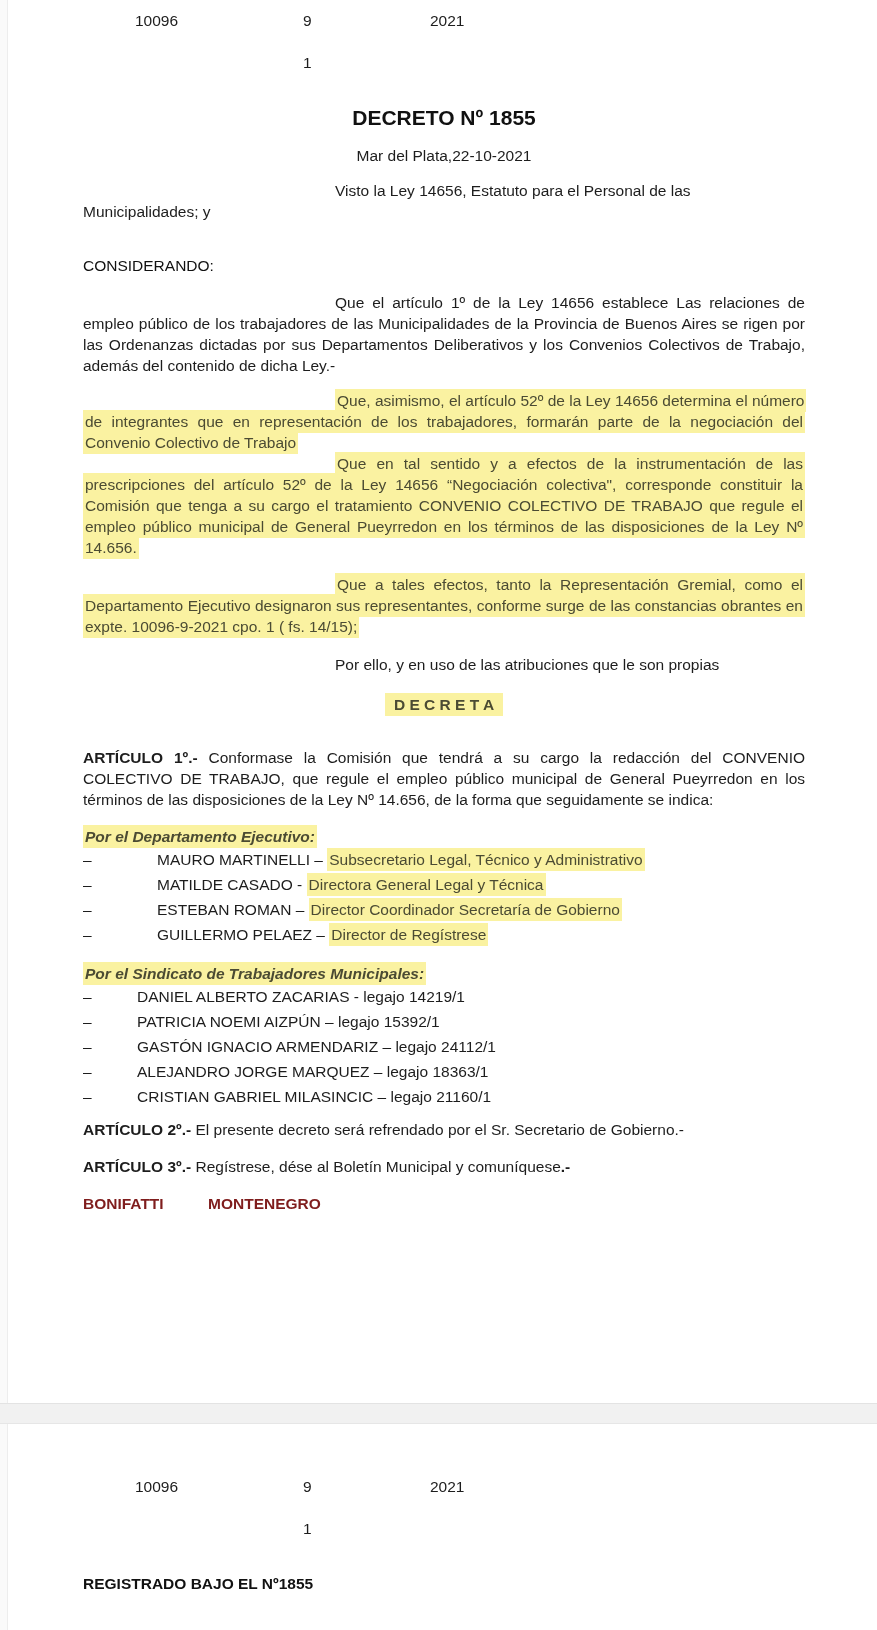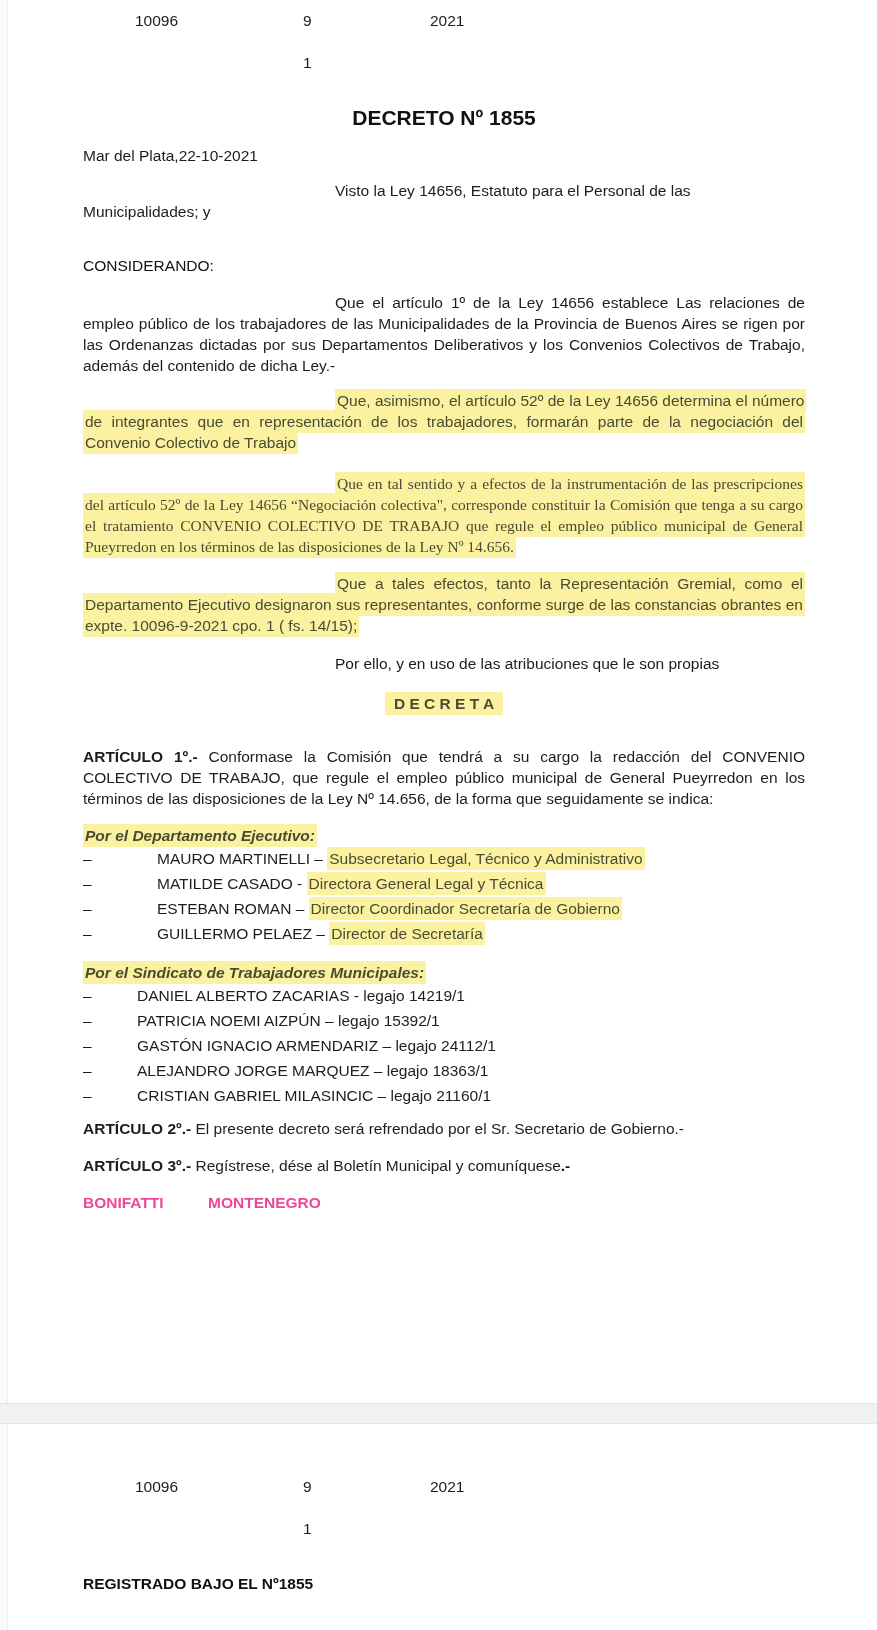--- a/index.html
+++ b/index.html
@@ -11,37 +11,37 @@
   }
   .edge{position:absolute;left:0;top:0;bottom:0;width:7px;background:#fafafa;border-right:1px solid #ededed;}
   .page{position:relative;}
   .page1{height:1403px;padding-top:10px;box-sizing:border-box;overflow:hidden;}
   .refrow{position:relative;height:21px;}
   .refrow .ra{position:absolute;left:135px;}
   .refrow .rb{position:absolute;left:303px;}
   .refrow .rc{position:absolute;left:430px;}
   .mtrow2{margin-top:21px;}
   .title{font-size:21px;line-height:21px;font-weight:bold;text-align:center;margin:34px 72px 0 83px;color:#111;}
-  .date{text-align:left;margin:17px 72px 0 83px;}
+  .date{text-align:center;margin:17px 72px 0 83px;}
   .para{margin:0 72px 0 83px;text-align:justify;}
   .indent{text-indent:252px;}
   .heading{font-weight:normal;margin:33px 72px 0 83px;color:#111;}
   .hl{background:#faf2a1;color:#4b4b33;padding:3px 2px;box-decoration-break:clone;-webkit-box-decoration-break:clone;}
   .hlpad{padding:3px 9px;}
   .b{font-weight:bold;}
   .center{text-align:center;margin-left:83px;margin-right:72px;}
   .mt10{margin-top:10px;}.mt14{margin-top:14px;}.mt16{margin-top:16px;}
-  .mt17{margin-top:17px;}.mt19{margin-top:19px;}.mt20{margin-top:20px;font-family:Liberation Serif, serif;}
+  .mt17{margin-top:17px;}.mt19{margin-top:19px;}.mt20{}
   .mt24{margin-top:32px;}
   .listhead{margin:16px 72px 0 83px;line-height:21px;font-style:italic;}
   .li{margin:0 72px 0 83px;line-height:25px;}
   .bullet{display:inline-block;}
   .wE{width:74px;}
   .wS{width:54px;}
-  .sig{margin:16px 72px 1px 83px;font-weight:bold;color:#ec4899;}
+  .sig{margin:16px 72px 1px 83px;font-weight:bold;color:#7f1d1d;}
   .signame{display:inline-block;width:125px;}
   .pageno{position:absolute;top:1401px;right:58px;font-size:27px;line-height:28px;color:#bdbdbd;}
   .separator{position:absolute;top:1403px;left:0;width:877px;height:21px;box-sizing:border-box;
     background:#f1f1f1;border-top:1px solid #e3e3e3;border-bottom:1px solid #e6e6e6;}
   .page2{position:absolute;top:1424px;left:0;width:877px;padding-top:52px;box-sizing:border-box;}
   .registrado{margin:34px 72px 0 83px;font-weight:bold;color:#111;}
 </style>
 </head>
 <body>
 
@@ -79,21 +79,21 @@
 
   <div class="center mt19"><span class="hl hlpad b">D E C R E T A</span></div>
 
   <p class="para mt24"><b>ARTÍCULO 1º.-</b><span> Conformase la Comisión que tendrá a su cargo la redacción del CONVENIO COLECTIVO DE TRABAJO, que regule el empleo público municipal de General Pueyrredon en los términos de las disposiciones de la Ley Nº 14.656, de la forma que seguidamente se indica:</span></p>
 
   <div class="listhead"><span class="hl b">Por el Departamento Ejecutivo:</span></div>
 
   <div class="li"><span class="bullet wE">–</span><span>MAURO MARTINELLI</span><span> – </span><span class="hl">Subsecretario Legal, Técnico y Administrativo</span></div>
   <div class="li"><span class="bullet wE">–</span><span>MATILDE CASADO</span><span> - </span><span class="hl">Directora General Legal y Técnica</span></div>
   <div class="li"><span class="bullet wE">–</span><span>ESTEBAN ROMAN</span><span> – </span><span class="hl">Director Coordinador Secretaría de Gobierno</span></div>
-  <div class="li"><span class="bullet wE">–</span><span>GUILLERMO PELAEZ</span><span> – </span><span class="hl">Director de Secretaría</span></div>
+  <div class="li"><span class="bullet wE">–</span><span>GUILLERMO PELAEZ</span><span> – </span><span class="hl">Director de Regístrese</span></div>
 
   <div class="listhead"><span class="hl b">Por el Sindicato de Trabajadores Municipales:</span></div>
 
   <div class="li"><span class="bullet wS">–</span><span>DANIEL ALBERTO ZACARIAS</span><span> - </span><span>legajo 14219/1</span></div>
   <div class="li"><span class="bullet wS">–</span><span>PATRICIA NOEMI AIZPÚN</span><span> – </span><span>legajo 15392/1</span></div>
   <div class="li"><span class="bullet wS">–</span><span>GASTÓN IGNACIO ARMENDARIZ</span><span> – </span><span>legajo 24112/1</span></div>
   <div class="li"><span class="bullet wS">–</span><span>ALEJANDRO JORGE MARQUEZ</span><span> – </span><span>legajo 18363/1</span></div>
   <div class="li"><span class="bullet wS">–</span><span>CRISTIAN GABRIEL MILASINCIC</span><span> – </span><span>legajo 21160/1</span></div>
 
   <p class="para mt10"><b>ARTÍCULO 2º.-</b><span> El presente decreto será refrendado por el Sr. Secretario de Gobierno.-</span></p>

